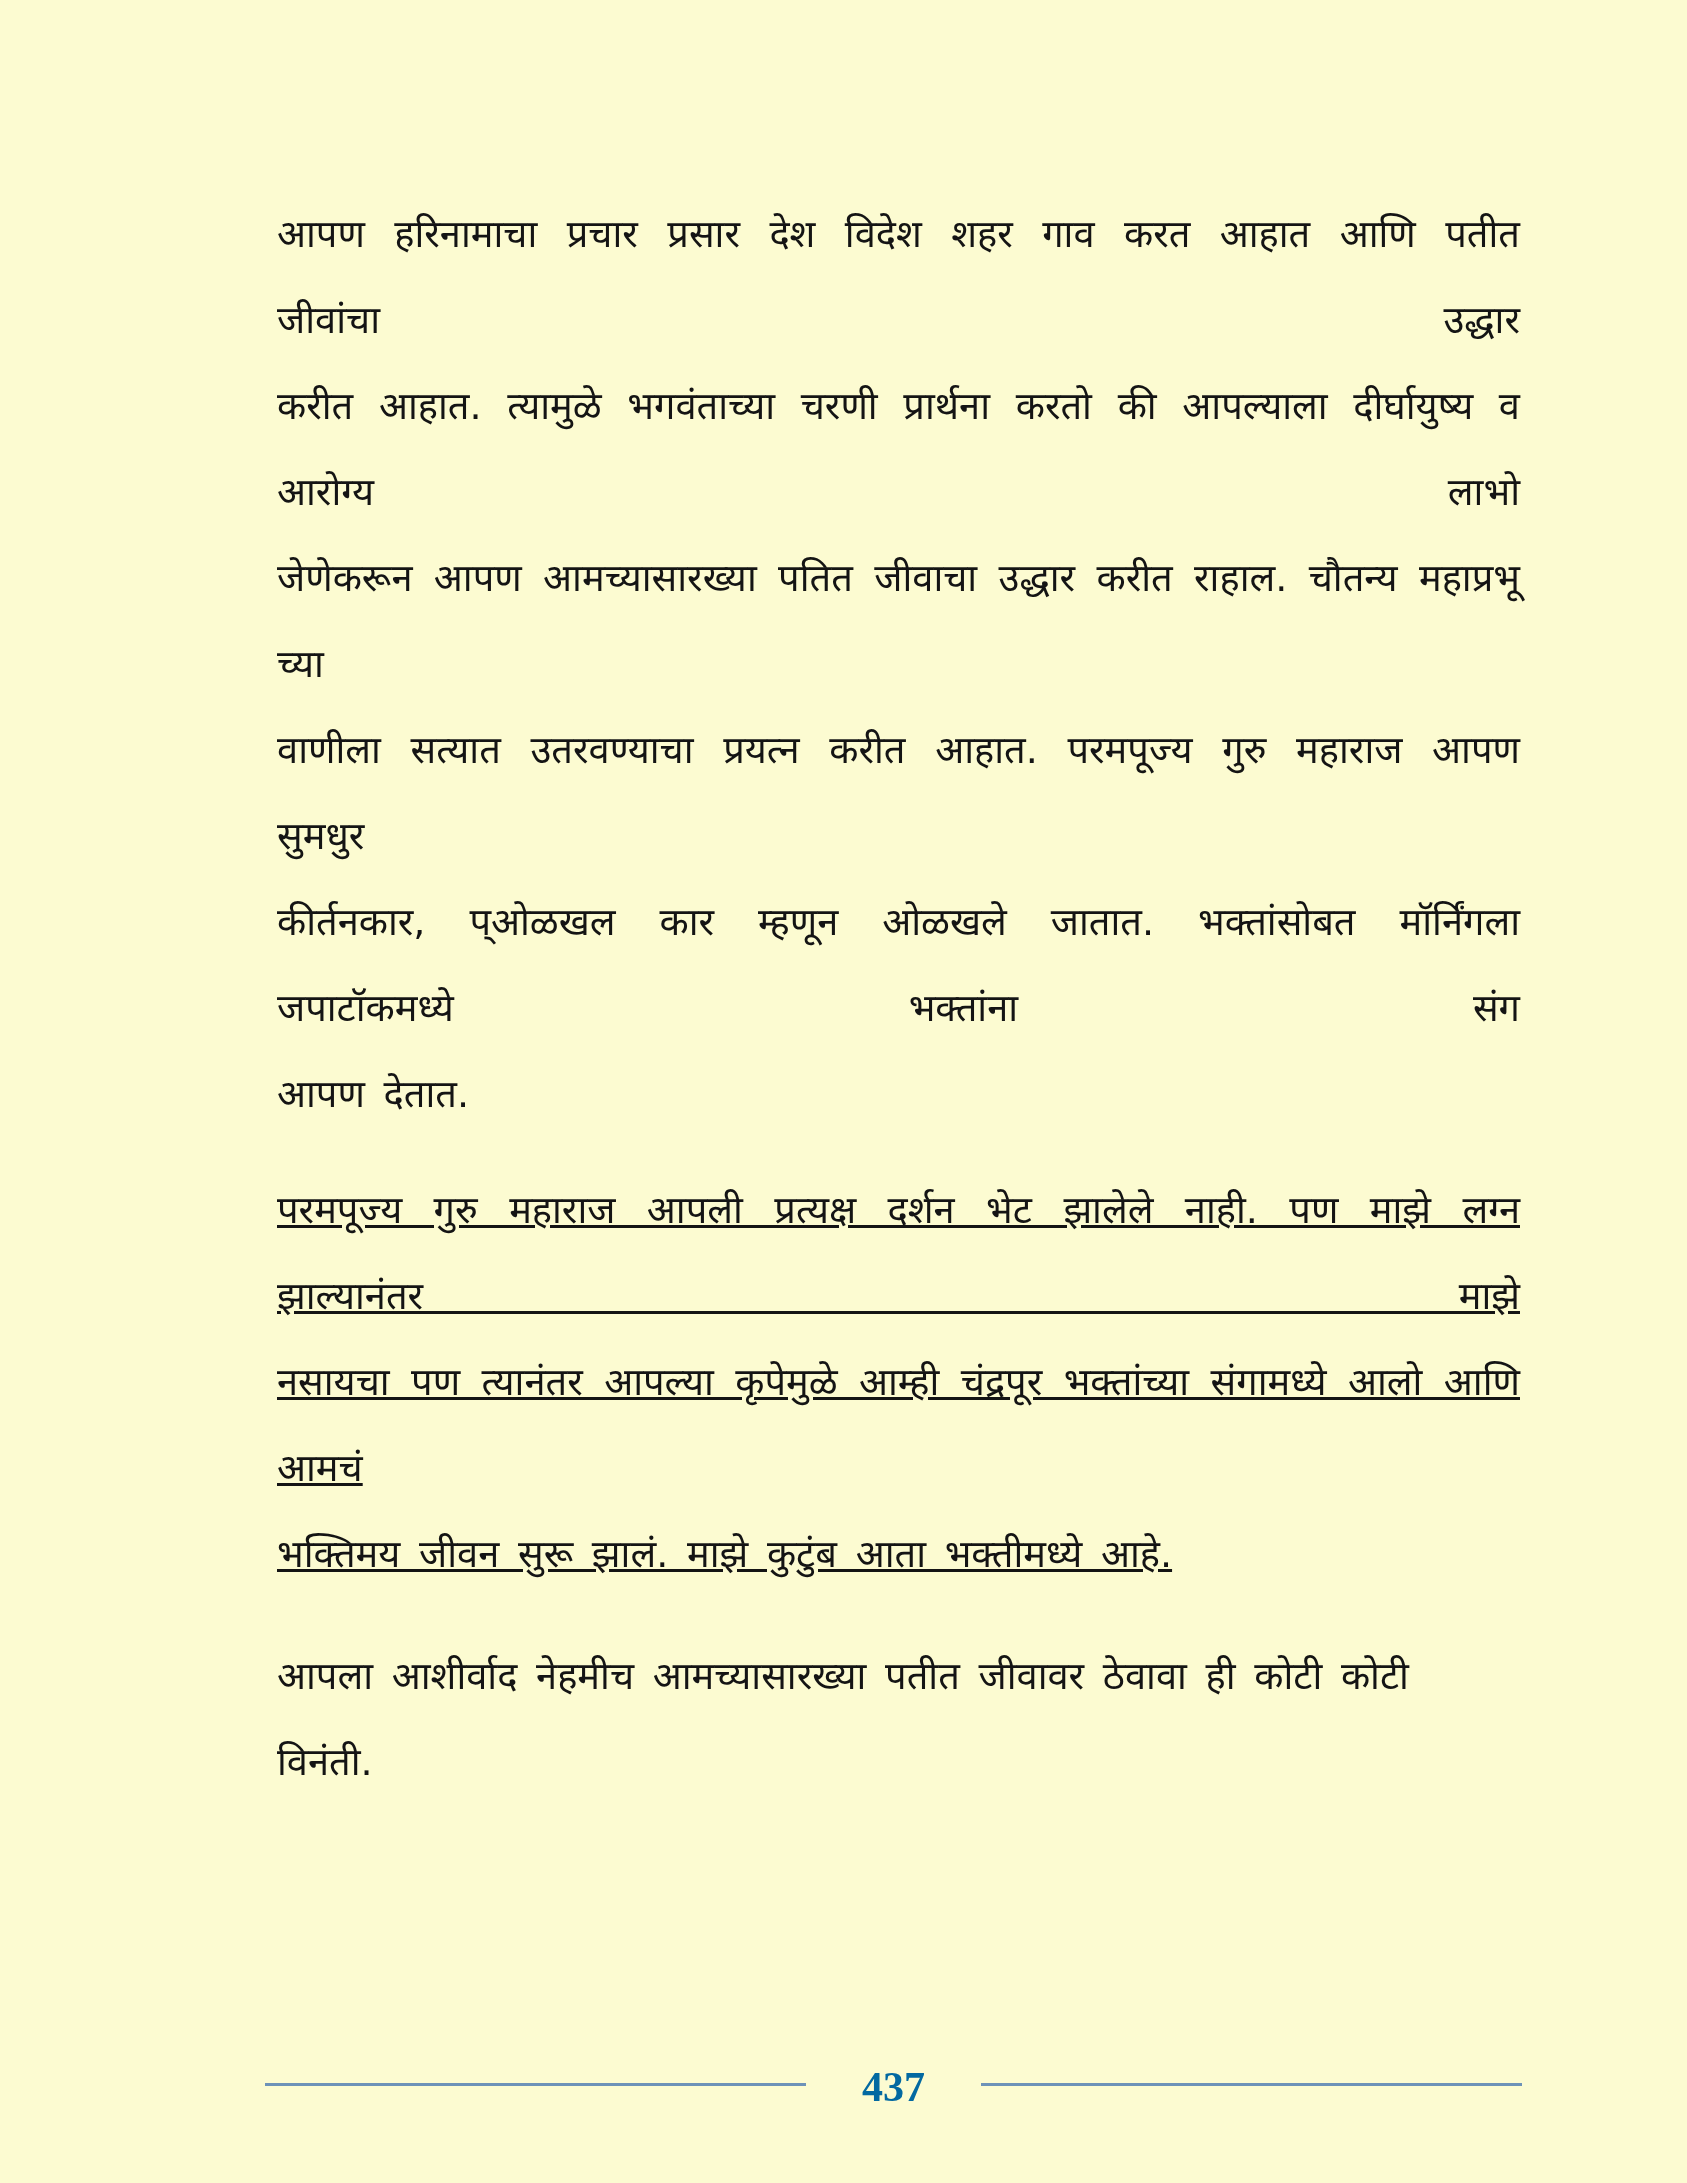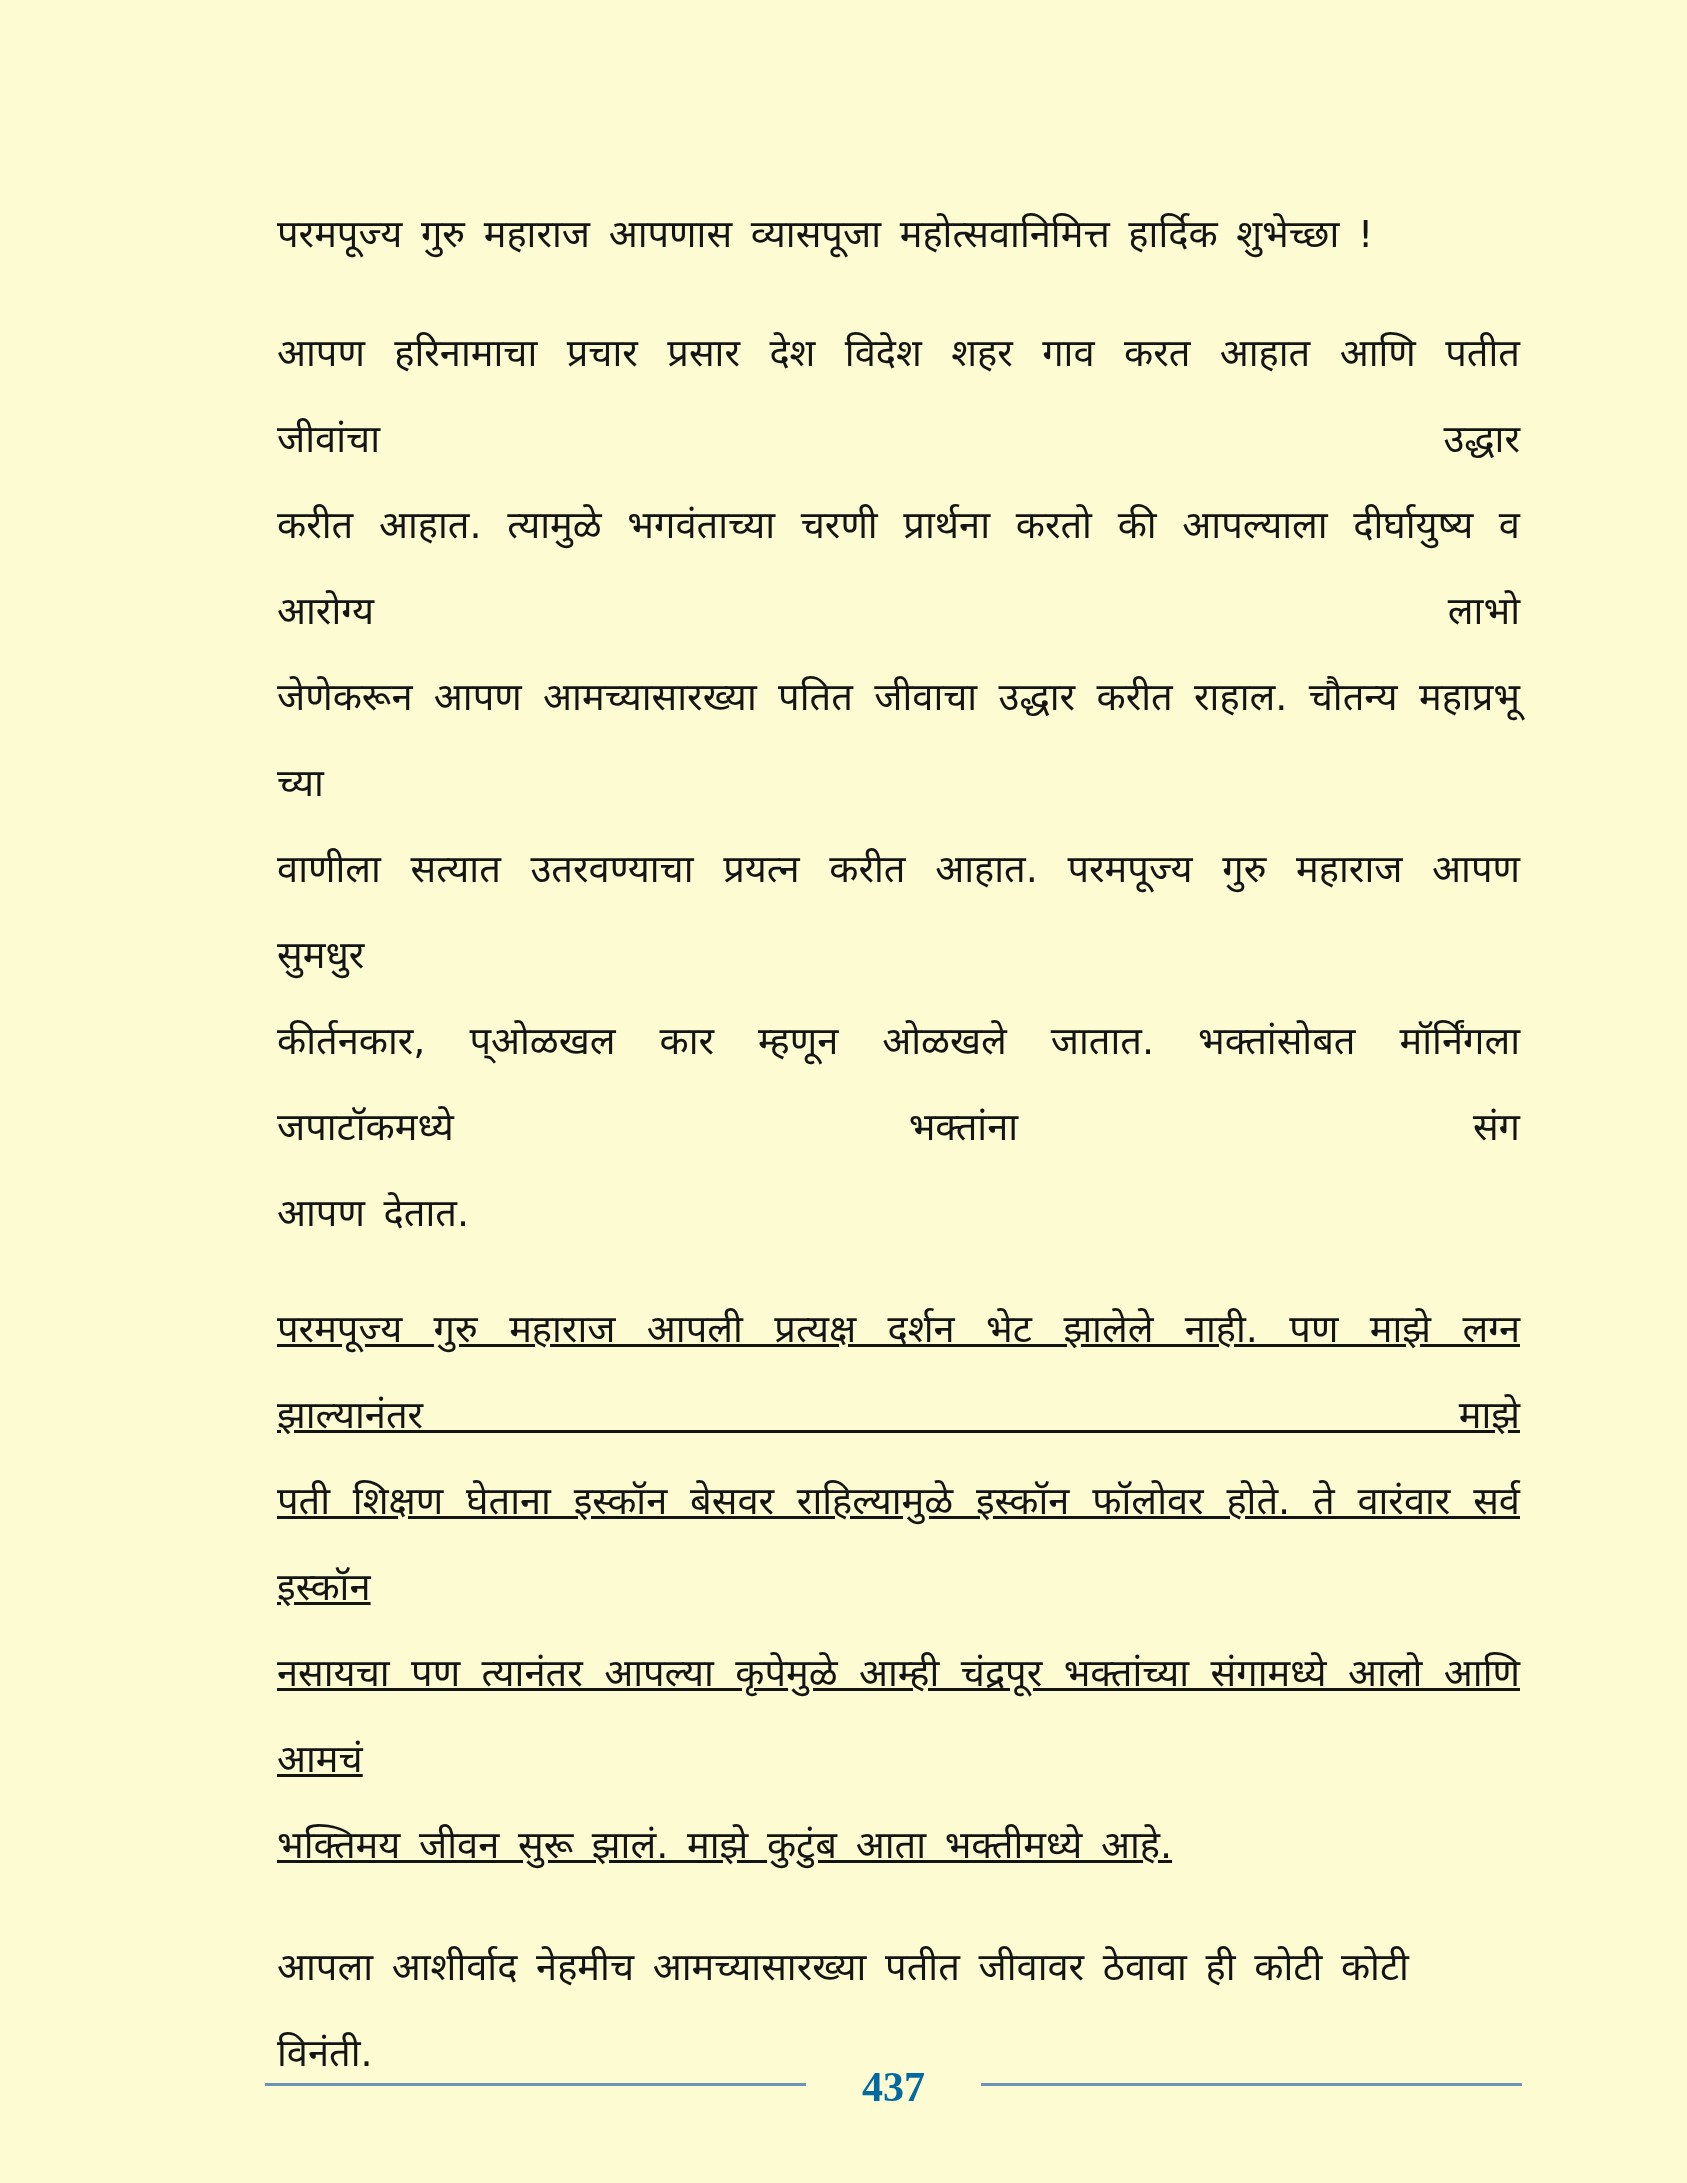--- a/index.html
+++ b/index.html
@@ -52,36 +52,32 @@
     color: #0369a1;
     transform: translateY(2.6px);
   }
 </style>
 </head>
 <body>
 
 <div class="page">
   <div class="content">
 
-    <p class="para greeting">
-      <span class="line">परमपूज्य गुरु महाराज आपणास व्यासपूजा महोत्सवानिमित्त हार्दिक शुभेच्छा !</span>
-    </p>
 
     <p class="para body1">
       <span class="line just">आपण हरिनामाचा प्रचार प्रसार देश विदेश शहर गाव करत आहात आणि पतीत जीवांचा उद्धार</span>
       <span class="line just">करीत आहात. त्यामुळे भगवंताच्या चरणी प्रार्थना करतो की आपल्याला दीर्घायुष्य व आरोग्य लाभो</span>
       <span class="line just">जेणेकरून आपण आमच्यासारख्या पतित जीवाचा उद्धार करीत राहाल. चौतन्य महाप्रभू च्या</span>
       <span class="line just">वाणीला सत्यात उतरवण्याचा प्रयत्न करीत आहात. परमपूज्य गुरु महाराज आपण सुमधुर</span>
       <span class="line just">कीर्तनकार, प्ओळखल कार म्हणून ओळखले जातात. भक्तांसोबत मॉर्निंगला जपाटॉकमध्ये भक्तांना संग</span>
       <span class="line">आपण देतात.</span>
     </p>
 
     <p class="para body2">
       <span class="line just">परमपूज्य गुरु महाराज आपली प्रत्यक्ष दर्शन भेट झालेले नाही. पण माझे लग्न झाल्यानंतर माझे</span>
-      <span class="line just">पती शिक्षण घेताना इस्कॉन बेसवर राहिल्यामुळे इस्कॉन फॉलोवर होते. ते वारंवार सर्व इस्कॉन</span>
       <span class="line just">नसायचा पण त्यानंतर आपल्या कृपेमुळे आम्ही चंद्रपूर भक्तांच्या संगामध्ये आलो आणि आमचं</span>
       <span class="line">भक्तिमय जीवन सुरू झालं. माझे कुटुंब आता भक्तीमध्ये आहे.</span>
     </p>
 
     <p class="para request">
       <span class="line">आपला आशीर्वाद नेहमीच आमच्यासारख्या पतीत जीवावर ठेवावा ही कोटी कोटी विनंती.</span>
     </p>
 
   </div>
 

